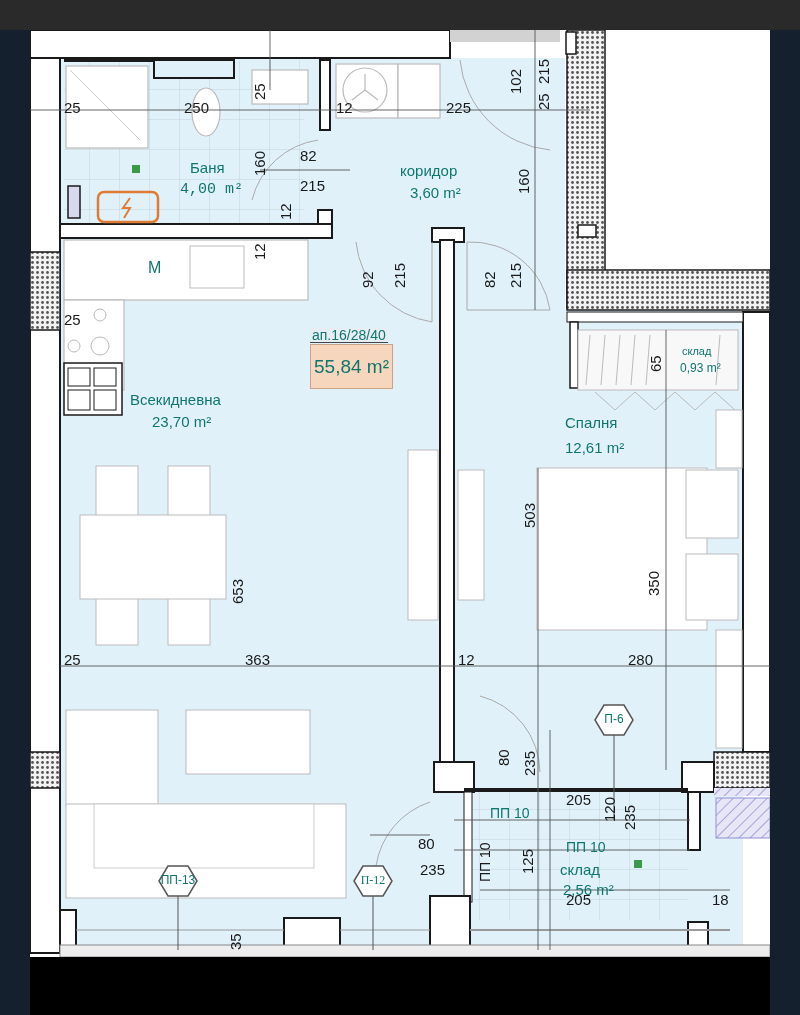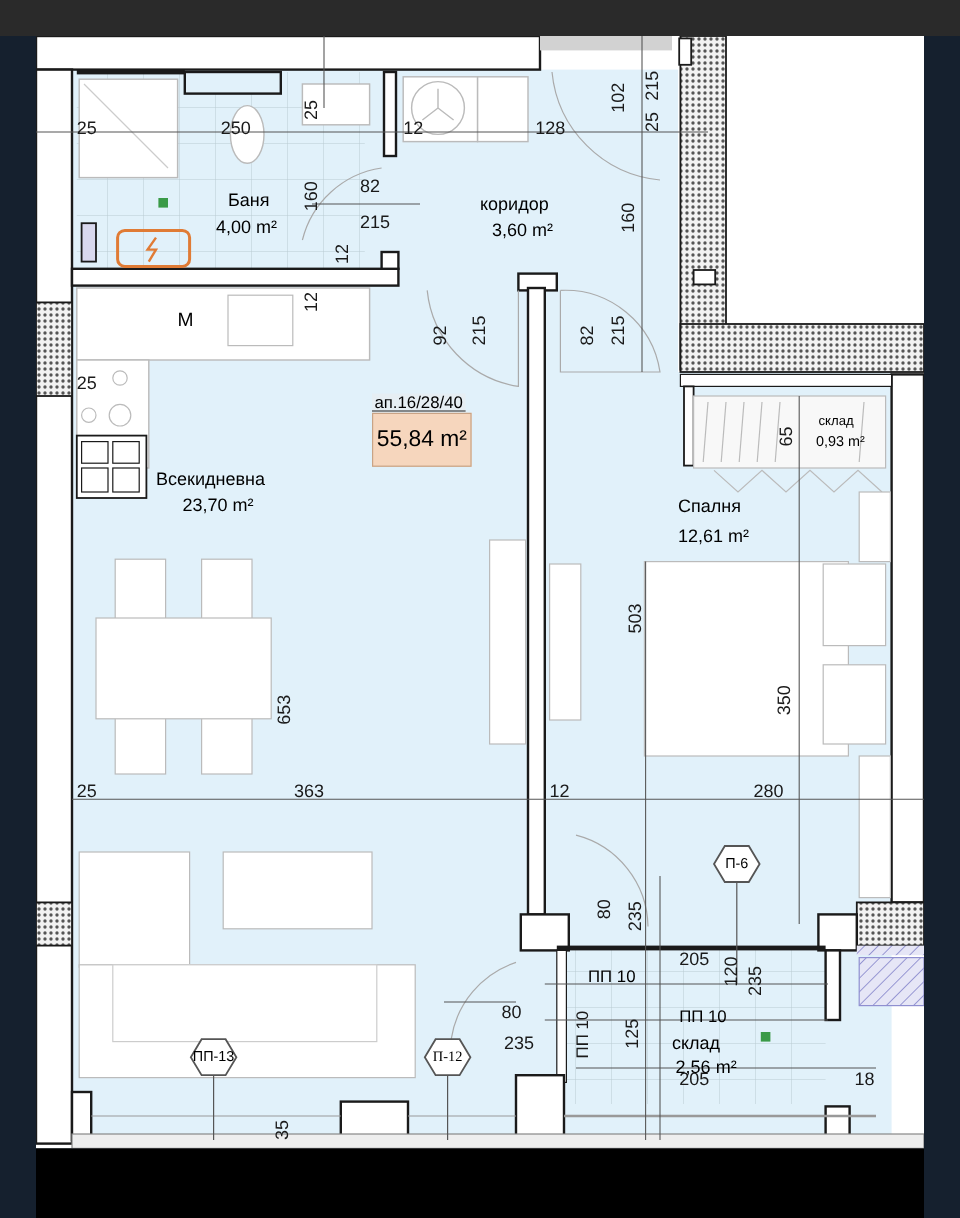--- a/index.html
+++ b/index.html
@@ -5,21 +5,21 @@
   html, body { margin: 0; padding: 0; }
   body {
     width: 800px; height: 1015px; position: relative; overflow: hidden;
     background: #15202e;
     font-family: "Liberation Sans", "DejaVu Sans", sans-serif;
   }
   .topbar { position: absolute; left: 0; top: 0; width: 800px; height: 30px; background: #2a2a2a; }
   .bottombar { position: absolute; left: 30px; top: 957px; width: 740px; height: 58px; background: #000; }
   .plan { position: absolute; left: 30px; top: 30px; width: 740px; height: 927px; background: #fff; overflow: hidden; }
   svg.plan-svg { position: absolute; left: 0; top: 0; }
-  .lbl { position: absolute; color: #000000; white-space: nowrap; line-height: 1; }
+  .lbl { position: absolute; color: #0f766e; white-space: nowrap; line-height: 1; }
   .room-name { font-size: 15px; text-align: center; }
   .room-area { font-size: 15px; text-align: center; }
   .dim { font-size: 15px; color: #1a1a1a; }
   .dim.v { transform-origin: left top; transform: rotate(-90deg); }
   .apt-id { font-size: 14px; border-bottom: 1px solid #444; background: #e6eef3; padding: 0 2px; }
   .apt-area { font-size: 19px; background: #f6d6bd; padding: 12px 3px; border: 1px solid #c9a385; }
   .tag { font-size: 12px; text-align: center; width: 56px; }
 </style>
 </head>
 <body>
@@ -181,21 +181,21 @@
       <polygon points="324,851 333,836 353,836 362,851 353,866 333,866"></polygon>
       <polygon points="565,690 574,675 594,675 603,690 594,705 574,705"></polygon>
     </g>
     <line x1="148" y1="866" x2="148" y2="920" stroke="#555"></line>
     <line x1="343" y1="866" x2="343" y2="920" stroke="#555"></line>
     <line x1="584" y1="705" x2="584" y2="790" stroke="#555"></line>
     <rect x="604" y="830" width="8" height="8" fill="#3a9a48"></rect>
   </svg>
 
   <div class="lbl room-name" style="left:160px; top:130px;">Баня</div>
-  <div class="lbl room-area" style="left:150px; top:152px;">4,00 m²</div>
+  <div class="lbl room-area" style="left:150px; top:152px;font-family:Liberation Mono, monospace;">4,00 m²</div>
 
   <div class="lbl room-name" style="left:370px; top:133px;">коридор</div>
   <div class="lbl room-area" style="left:380px; top:155px;">3,60 m²</div>
 
   <div class="lbl room-name" style="left:100px; top:362px;">Всекидневна</div>
   <div class="lbl room-area" style="left:122px; top:384px;">23,70 m²</div>
 
   <div class="lbl" style="left:652px; top:316px; font-size:11px;">склад</div>
   <div class="lbl" style="left:650px; top:332px; font-size:12px;">0,93 m²</div>
 
@@ -206,21 +206,21 @@
   <div class="lbl room-area" style="left:533px; top:852px;">2,56 m²</div>
 
   <div class="lbl apt-id" style="left:280px; top:298px;">ап.16/28/40</div>
   <div class="lbl apt-area" style="left:280px; top:314px;">55,84 m²</div>
 
   <div class="lbl" style="left:118px; top:230px; font-size:16px;">M</div>
 
   <div class="lbl dim" style="left:34px; top:70px;">25</div>
   <div class="lbl dim" style="left:154px; top:70px;">250</div>
   <div class="lbl dim" style="left:306px; top:70px;">12</div>
-  <div class="lbl dim" style="left:416px; top:70px;">128</div>
+  <div class="lbl dim" style="left:416px; top:70px;">225</div>
   <div class="lbl dim" style="left:270px; top:118px;">82</div>
   <div class="lbl dim" style="left:270px; top:148px;">215</div>
   <div class="lbl dim" style="left:34px; top:282px;">25</div>
   <div class="lbl dim" style="left:34px; top:622px;">25</div>
   <div class="lbl dim" style="left:215px; top:622px;">363</div>
   <div class="lbl dim" style="left:428px; top:622px;">12</div>
   <div class="lbl dim" style="left:562px; top:622px;margin-left:36px;">280</div>
   <div class="lbl dim" style="left:388px; top:806px;">80</div>
   <div class="lbl dim" style="left:390px; top:832px;">235</div>
   <div class="lbl dim" style="left:536px; top:762px;">205</div>

